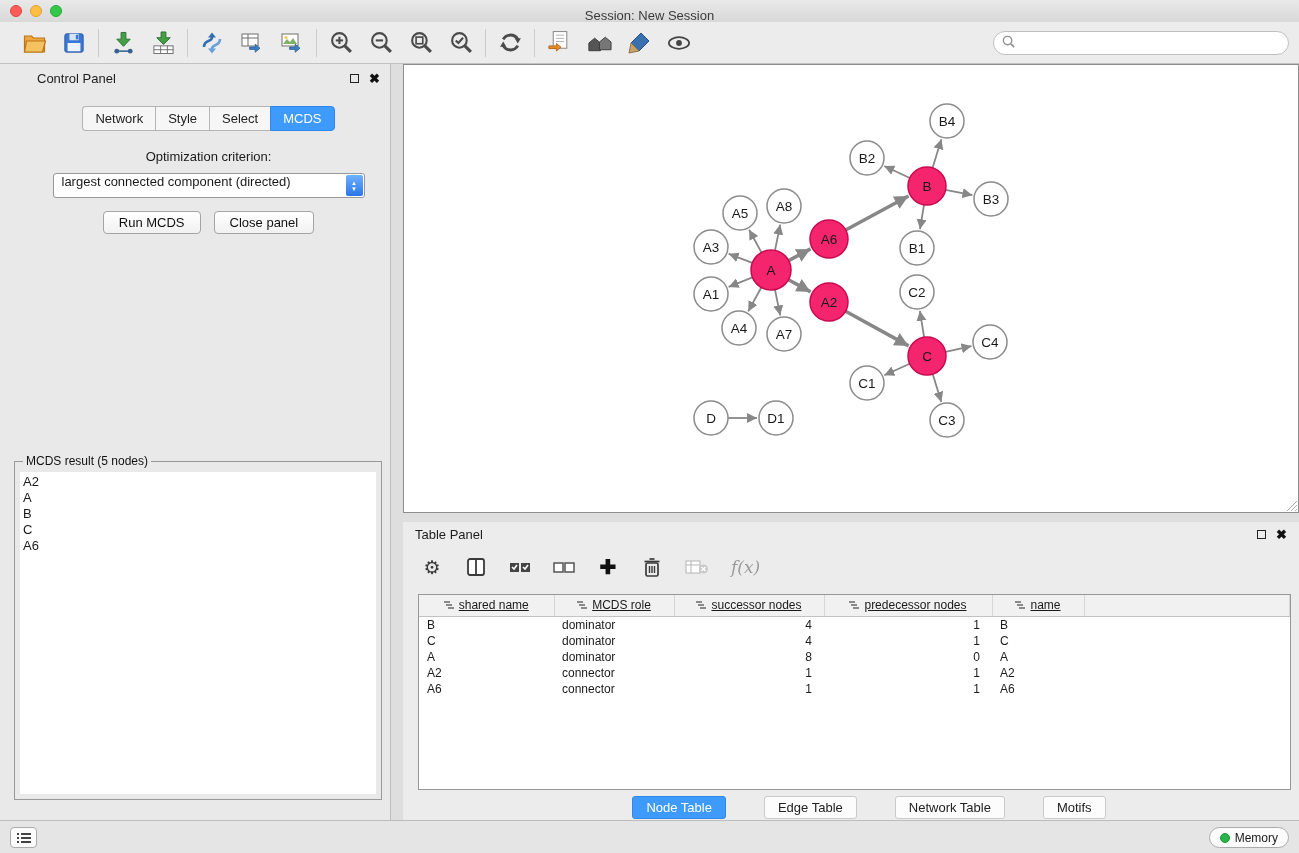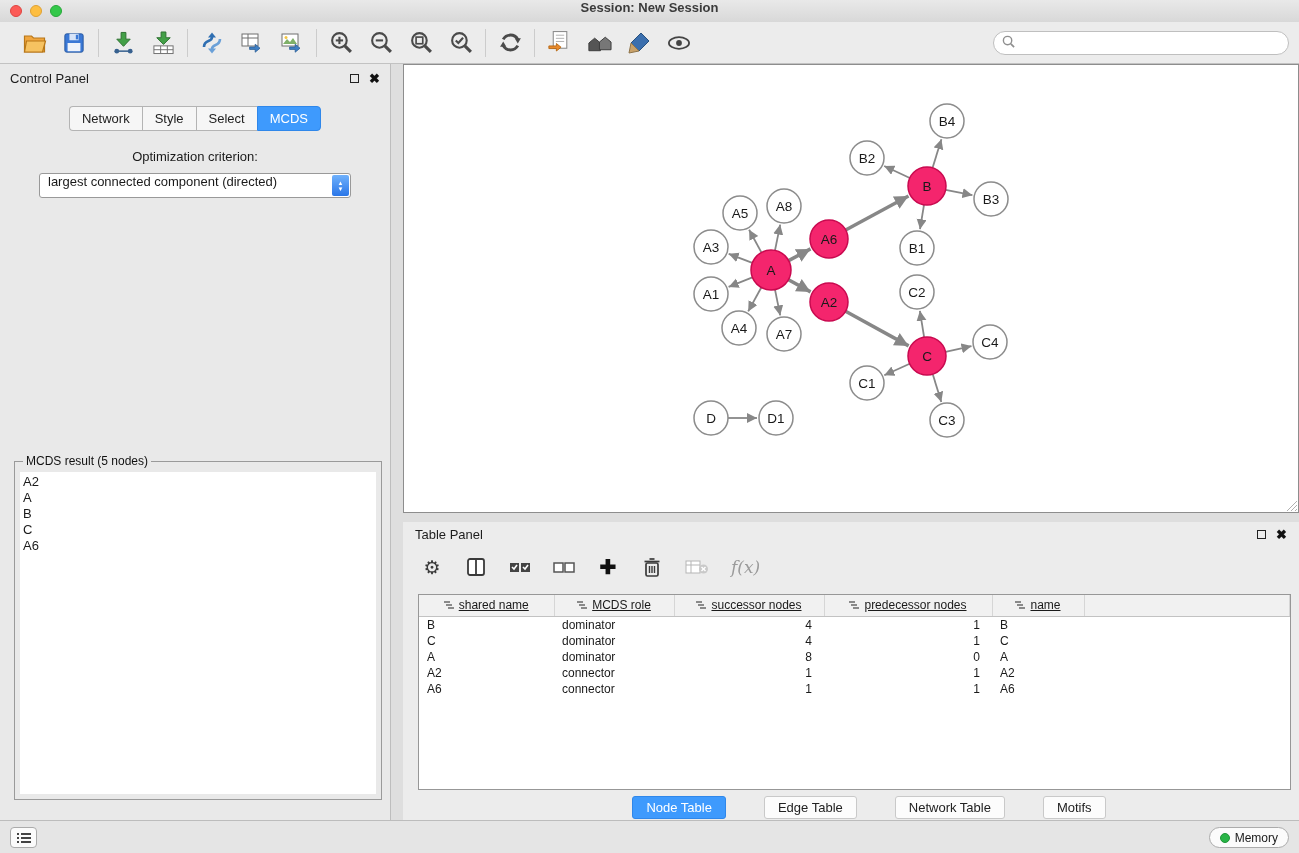--- a/index.html
+++ b/index.html
@@ -2,42 +2,42 @@
 <html><head>
 <meta charset="utf-8">
 <style>
   * { margin:0; padding:0; box-sizing:border-box; }
   html,body { width:1299px; height:853px; }
   body { font-family:"Liberation Sans",sans-serif; background:#dedede; position:relative; overflow:hidden; font-size:13px; color:#1a1a1a; }
 
   
   .titlebar { position:absolute; top:0; left:0; width:100%; height:31px;
     background:linear-gradient(#e9e9e9,#d2d2d2); border-bottom:1px solid #aaa;
-    display:flex; justify-content:center;font-weight:bold; }
+    display:flex; align-items:center; justify-content:center; }
   .traffic { position:absolute; left:10px; top:5px; display:flex; gap:8px; }
   .light { width:12px; height:12px; border-radius:50%; }
   .light.red { background:#fc5b57; border:1px solid #df4440; }
   .light.yellow { background:#fdbe41; border:1px solid #dfa133; }
   .light.green { background:#34c84a; border:1px solid #27a839; }
   .titlebar-title { font-size:13px; color:#3b3b3b; }
 
   
   .toolbar { position:absolute; top:22px; left:0; width:100%; height:42px;
     background:#ececec; border-bottom:1px solid #c2c2c2;
     display:flex; align-items:center; padding:0 10px; }
   .tb-group { display:flex; align-items:center; gap:14px; padding:0 11px; }
   .tb-sep { width:1px; height:28px; background:#cccccc; }
   .tb-icon { width:26px; height:26px; display:flex; align-items:center; justify-content:center; cursor:pointer; }
   .search-wrap { margin-left:auto; width:296px; height:24px; border:1px solid #bfbfbf;
     border-radius:12px; background:#fff; display:flex; align-items:center; padding-left:8px; gap:5px; }
   .search-wrap input { border:none; outline:none; flex:1; font-size:13px; background:transparent; height:20px; font-family:"Liberation Sans",sans-serif; }
 
   
   .control-panel { position:absolute; left:0; top:64px; width:391px; height:756px;
-    background:#e9e9e9; border-right:1px solid #bdbdbd; }
+    background:#e9e9e9; border-right:1px solid #bdbdbd;padding-left:27px; }
   .panel-header { height:28px; display:flex; align-items:center; padding:0 10px; }
   .panel-title { font-size:13px; color:#1d1d1d; }
   .panel-controls { margin-left:auto; display:flex; gap:10px; align-items:center; }
   .float-icon { width:9px; height:9px; border:1.5px solid #222; display:inline-block; cursor:pointer; }
   .close-icon { font-size:13px; font-weight:bold; color:#111; cursor:pointer; line-height:1; }
   .cp-tabs { display:flex; justify-content:center; margin-top:14px; }
   .cp-tab { padding:4px 12px; font-size:13px; background:#f6f6f6; border:1px solid #b4b4b4; border-right:none; cursor:pointer; color:#222; }
   .cp-tab:first-child { border-radius:4px 0 0 4px; }
   .cp-tab.last { border-right:1px solid #b4b4b4; border-radius:0 4px 4px 0; }
   .cp-tab.active { background:#3e9afd; border-color:#2f87ea; color:#fff; }
@@ -275,20 +275,24 @@
     <span class="cp-tab">Select</span>
     <span class="cp-tab last active">MCDS</span>
   </div>
   <div class="opt-label">Optimization criterion:</div>
   <div class="dropdown">
     <span>largest connected component (directed)</span>
     <span class="stepper">
       <span class="arr">▲</span>
         <span class="arr">▼</span>
     </span>
+  </div>
+  <div class="cp-buttons">
+    <button class="cp-btn">Run MCDS</button>
+    <button class="cp-btn">Close panel</button>
   </div>
   <fieldset class="mcds-fieldset">
     <legend>MCDS result (5 nodes)</legend>
     <div class="mcds-list">
         <div class="mcds-item">A2</div>
         <div class="mcds-item">A</div>
         <div class="mcds-item">B</div>
         <div class="mcds-item">C</div>
         <div class="mcds-item">A6</div>
       </div>

